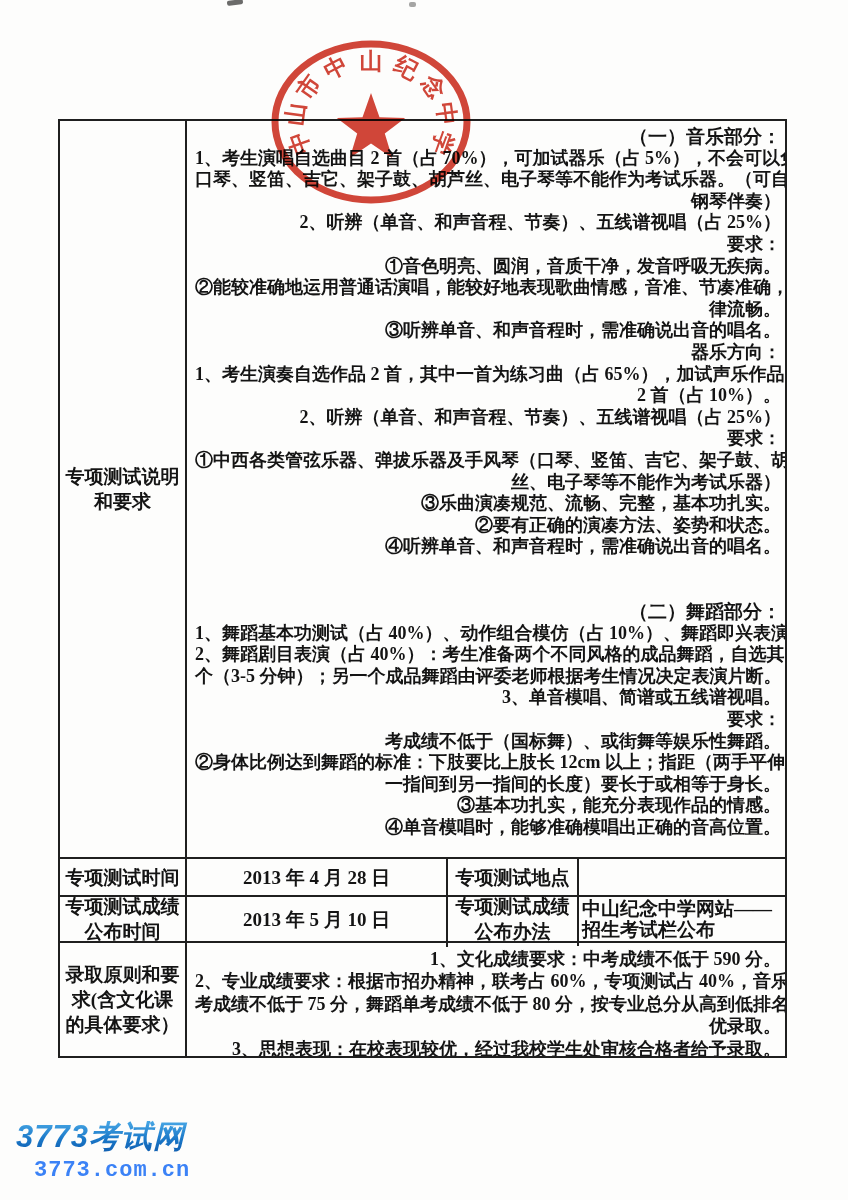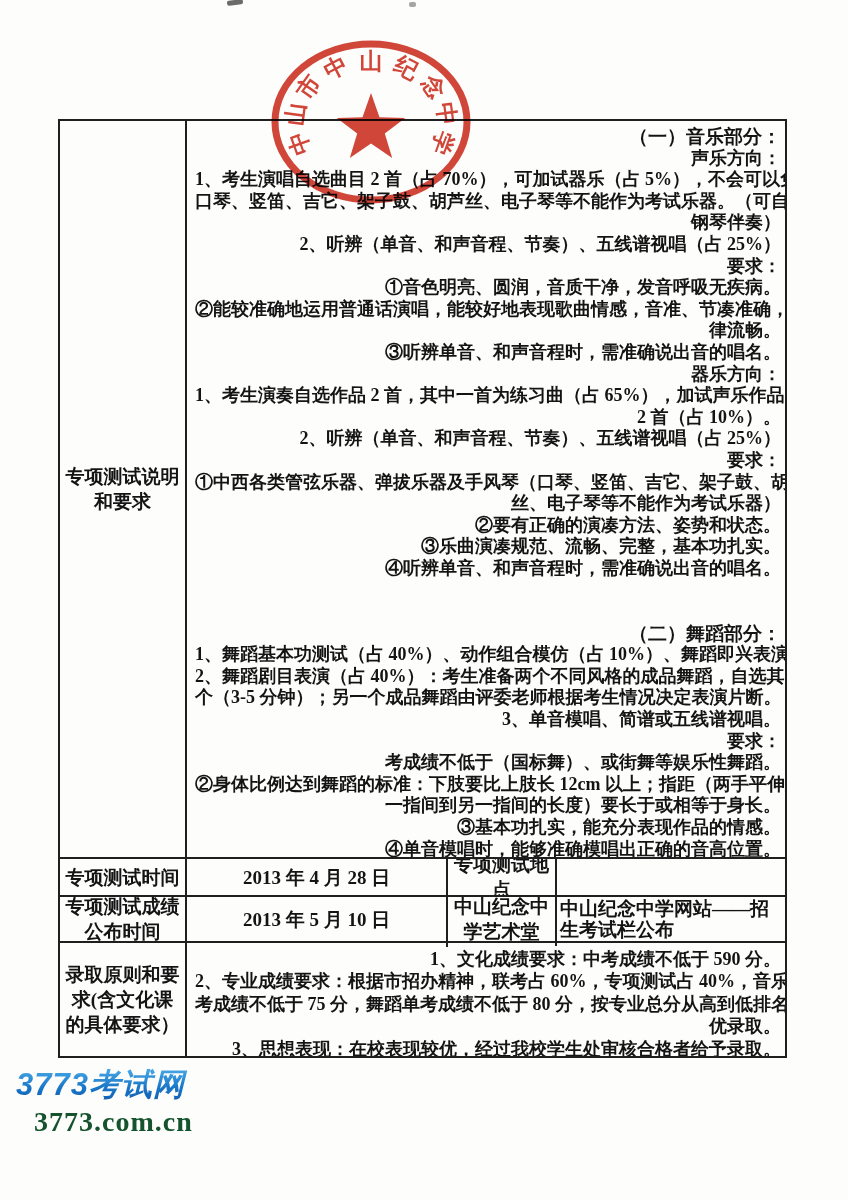--- a/index.html
+++ b/index.html
@@ -25,21 +25,21 @@
   .b-r { border-right:2px solid #1f1f1f; }
   .b-b { border-bottom:2px solid #1f1f1f; }
 
   .row-a { height:738px; }
   .row-b { height:38px; }
   .row-c { height:46px;align-items:center; }
   .row-d { height:113px; }
 
   .c1 { width:127px; flex:none; }
   .c2 { width:261px; flex:none; }
-  .c3 { width:109px; flex:none; }
+  .c3 { width:131px; flex:none; }
   .c4 { flex:1; }
   .cgrow { flex:1; }
 
   .label-cell {
     display:flex; align-items:center; justify-content:center; text-align:center;
     font-weight:700; font-size:19px; line-height:25px; padding:2px 5px;
   }
   .value-cell {
     display:flex; align-items:center; justify-content:center; text-align:center;
     font-weight:600; font-size:19px; line-height:21px; padding:17px 3px;
@@ -58,71 +58,70 @@
   }
   .seal-ring { fill:none; stroke:#cf382a; stroke-width:7; }
   .seal-star { fill:#cf382a; }
   .seal-char {
     fill:#cf382a; font-size:23px; font-weight:800;
     text-anchor:middle; dominant-baseline:central;
     font-family:"Liberation Serif","DejaVu Serif",serif;
   }
 
   
-  .logo { position:absolute; left:16px; top:1064px; }
+  .logo { position:absolute; left:16px; top:1116px; }
   .logo-title {
     font-family:"Liberation Sans","DejaVu Sans",sans-serif;
     font-weight:bold; font-style:italic; font-size:31px; letter-spacing:1px;
     color:#1a78c8;
   }
   @supports (-webkit-background-clip:text) or (background-clip:text) {
     .logo-title {
       background:linear-gradient(180deg,#55b5ee 0%,#1a78c8 55%,#0d55a8 100%);
       -webkit-background-clip:text; background-clip:text; color:transparent;
     }
   }
   .logo-url {
-    font-family:Liberation Serif, serif;
-    font-weight:bold; font-size:28px; letter-spacing:1px; color:#14532d;
+    font-family:Liberation Mono, monospace;
+    font-weight:bold; font-size:22px; letter-spacing:1px; color:#3b82f6;
     margin:0 0 0 18px;
   }
 </style>
 </head>
 <body>
 
 <div class="page">
 
   <div class="artifact a1"></div>
   <div class="artifact a2"></div>
 
   <div class="doc-table">
 
     <div class="row row-a b-b">
       <div class="cell c1 b-r label-cell">专项测试说明和要求</div>
       <div class="cell cgrow content-cell">
           <div class="tline bold">（一）音乐部分：</div>
-          <div class="tline">声乐方向：</div>
           <div class="tline">1、考生演唱自选曲目 2 首（占 70%），可加试器乐（占 5%），不会可以免试，</div>
           <div class="tline">口琴、竖笛、吉它、架子鼓、胡芦丝、电子琴等不能作为考试乐器。（可自带</div>
           <div class="tline">钢琴伴奏）</div>
           <div class="tline">2、听辨（单音、和声音程、节奏）、五线谱视唱（占 25%）</div>
           <div class="tline">要求：</div>
           <div class="tline">①音色明亮、圆润，音质干净，发音呼吸无疾病。</div>
           <div class="tline">②能较准确地运用普通话演唱，能较好地表现歌曲情感，音准、节凑准确，旋</div>
           <div class="tline">律流畅。</div>
           <div class="tline">③听辨单音、和声音程时，需准确说出音的唱名。</div>
           <div class="tline">器乐方向：</div>
           <div class="tline">1、考生演奏自选作品 2 首，其中一首为练习曲（占 65%），加试声乐作品 1 至</div>
           <div class="tline">2 首（占 10%）。</div>
           <div class="tline">2、听辨（单音、和声音程、节奏）、五线谱视唱（占 25%）</div>
           <div class="tline">要求：</div>
           <div class="tline">①中西各类管弦乐器、弹拔乐器及手风琴（口琴、竖笛、吉它、架子鼓、胡芦</div>
           <div class="tline">丝、电子琴等不能作为考试乐器）</div>
+          <div class="tline">③乐曲演凑规范、流畅、完整，基本功扎实。</div>
           <div class="tline">②要有正确的演凑方法、姿势和状态。</div>
-          <div class="tline">③乐曲演凑规范、流畅、完整，基本功扎实。</div>
           <div class="tline">④听辨单音、和声音程时，需准确说出音的唱名。</div>
           <div class="tline">&nbsp;</div>
           <div class="tline">&nbsp;</div>
           <div class="tline bold">（二）舞蹈部分：</div>
           <div class="tline">1、舞蹈基本功测试（占 40%）、动作组合模仿（占 10%）、舞蹈即兴表演（10%）。</div>
           <div class="tline">2、舞蹈剧目表演（占 40%）：考生准备两个不同风格的成品舞蹈，自选其中一</div>
           <div class="tline">个（3-5 分钟）；另一个成品舞蹈由评委老师根据考生情况决定表演片断。</div>
           <div class="tline">3、单音模唱、简谱或五线谱视唱。</div>
           <div class="tline">要求：</div>
           <div class="tline">考成绩不低于（国标舞）、或街舞等娱乐性舞蹈。</div>
@@ -135,21 +134,21 @@
 
     <div class="row row-b b-b">
       <div class="cell c1 b-r label-cell">专项测试时间</div>
       <div class="cell c2 b-r value-cell">2013 年 4 月 28 日</div>
       <div class="cell c3 b-r label-cell">专项测试地点</div>
     </div>
 
     <div class="row row-c b-b">
       <div class="cell c1 b-r label-cell">专项测试成绩公布时间</div>
       <div class="cell c2 b-r value-cell">2013 年 5 月 10 日</div>
-      <div class="cell c3 b-r label-cell">中山纪念中学艺术堂</div>
+      <div class="cell c3 b-r label-cell">专项测试成绩公布办法</div>
       <div class="cell c4 value-cell left">中山纪念中学网站——招生考试栏公布</div>
     </div>
 
     <div class="row row-d">
       <div class="cell c1 b-r label-cell">录取原则和要求(含文化课的具体要求）</div>
       <div class="cell cgrow content-cell">
           <div class="dline">1、文化成绩要求：中考成绩不低于 590 分。</div>
           <div class="dline">2、专业成绩要求：根据市招办精神，联考占 60%，专项测试占 40%，音乐单</div>
           <div class="dline">考成绩不低于 75 分，舞蹈单考成绩不低于 80 分，按专业总分从高到低排名择</div>
           <div class="dline">优录取。</div>

